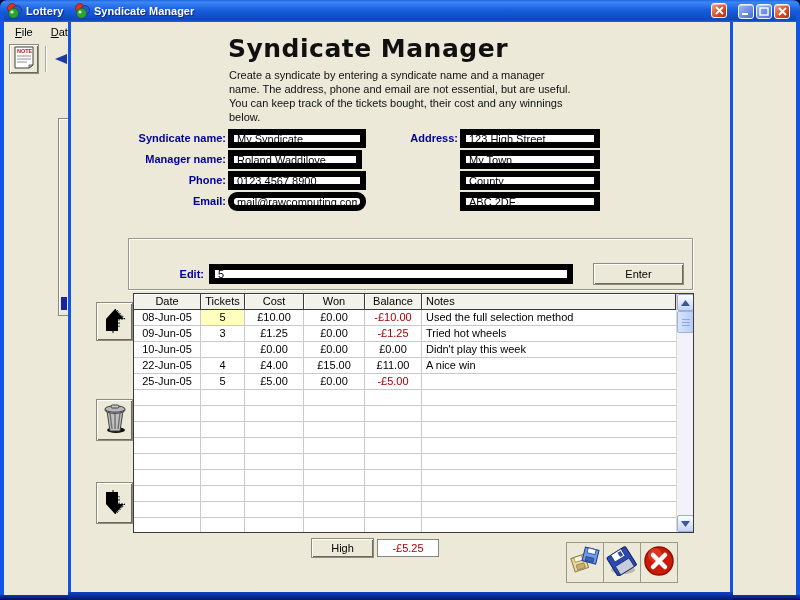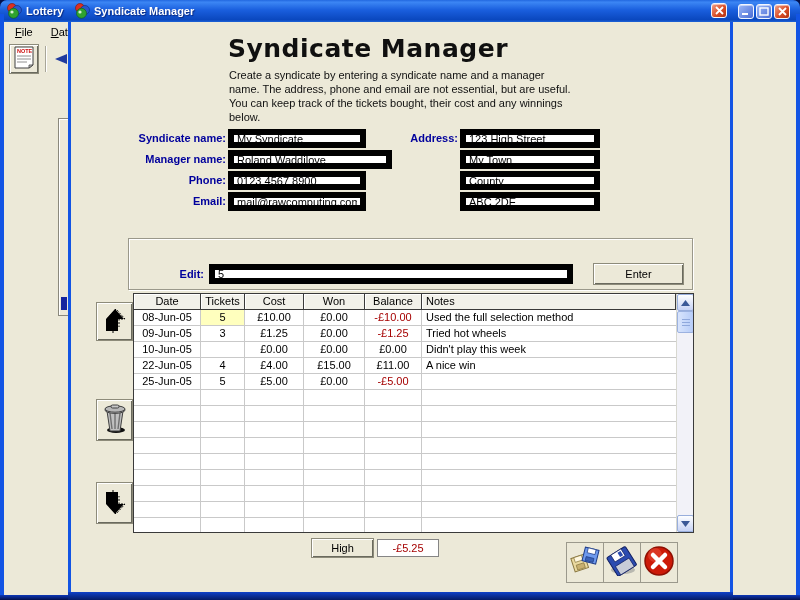--- a/index.html
+++ b/index.html
@@ -177,25 +177,25 @@
         </svg>
     </span>
 
     <div class="body">
       <div class="heading" style="left:157px;top:12px;">Syndicate Manager</div>
       <div class="desc" style="top:46px;left:158px;">Create a syndicate by entering a syndicate name and a manager name. The address, phone and email are not essential, but are useful. You can keep track of the tickets bought, their cost and any winnings below.</div>
 
       <div class="flabel" style="left:20px;top:107px;">Syndicate name:</div>
       <input class="field" style="left: 157px; top: 107px; width: 138px;" value="My Syndicate">
       <div class="flabel" style="left:20px;top:128px;">Manager name:</div>
-      <input class="field" style="left: 157px; top: 128px; width: 164px;" value="Roland Waddilove">
+      <input class="field" style="left: 157px; top: 128px; width: 134px;" value="Roland Waddilove">
       <div class="flabel" style="left:20px;top:149px;">Phone:</div>
       <input class="field" style="left: 157px; top: 149px; width: 138px;" value="0123 4567 8900">
       <div class="flabel" style="left:20px;top:170px;">Email:</div>
-      <input class="field" style="left: 157px; top: 170px; width: 138px;" value="mail@rawcomputing.com">
+      <input class="field" style="left: 157px; top: 170px; width: 138px; border-radius: 9px;" value="mail@rawcomputing.com">
 
       <div class="flabel" style="left:252px;top:107px;width:135px;">Address:</div>
       <input class="field" style="left: 389px; top: 107px; width: 140px;" value="123 High Street">
       <input class="field" style="left: 389px; top: 128px; width: 140px;" value="My Town">
       <input class="field" style="left: 389px; top: 149px; width: 140px;" value="County">
       <input class="field" style="left: 389px; top: 170px; width: 140px;" value="ABC 2DE">
 
       <div class="records" style="top:216px;">
         <div class="editlabel">Edit:</div>
         <input class="field editfield" style="position: absolute;" value="5">

